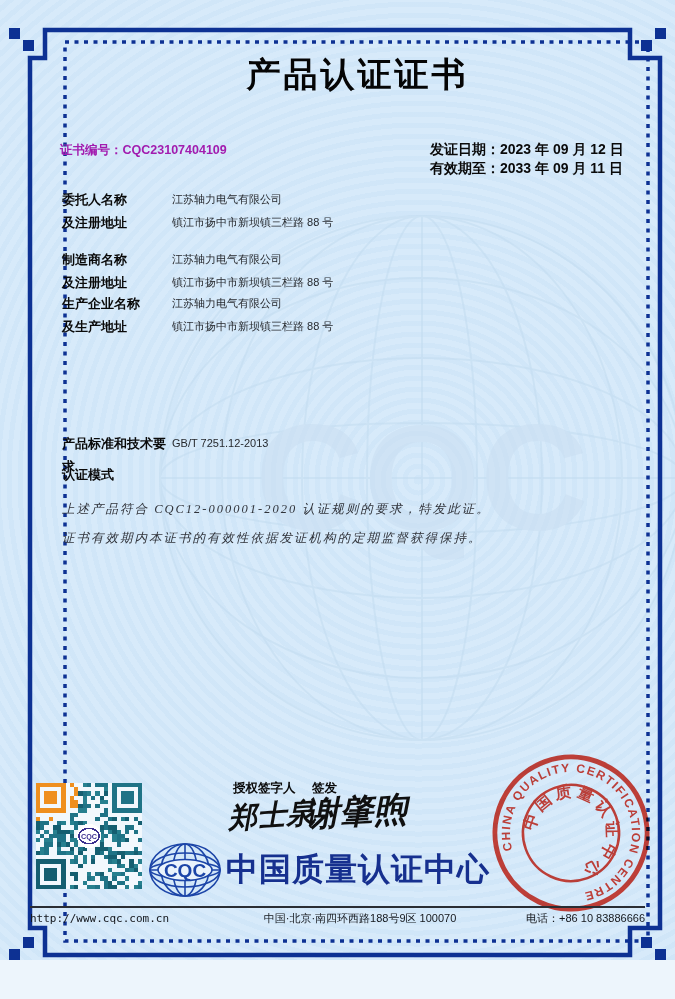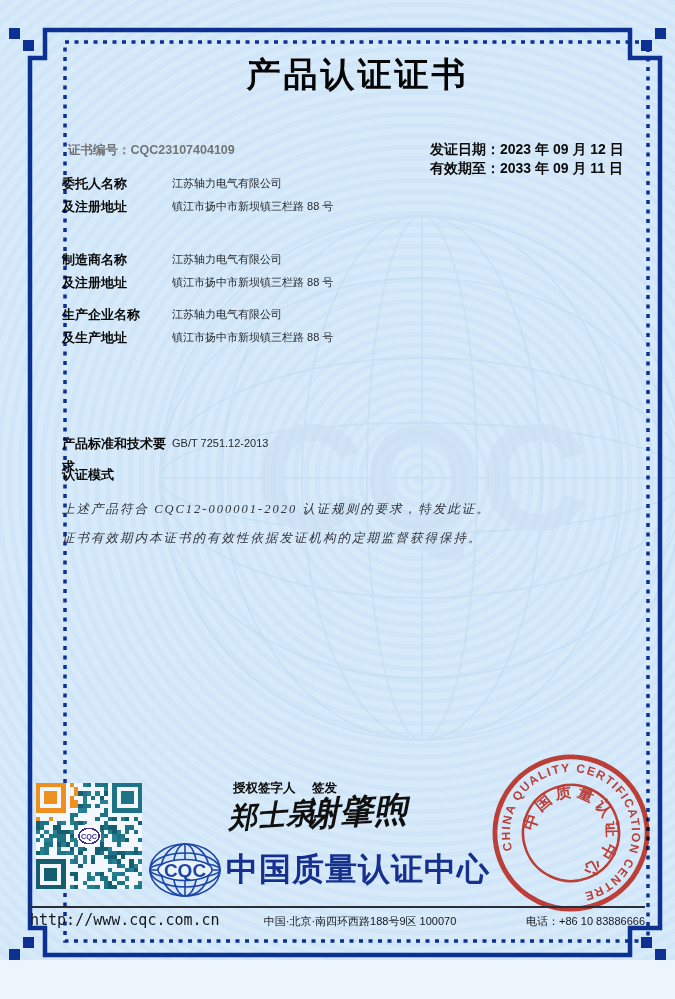--- a/index.html
+++ b/index.html
@@ -17,37 +17,37 @@
   }
   .bottom-strip{position:absolute; left:0; top:960px; width:675px; height:39px; background:#edf5fc;}
   .title{
     position:absolute; left:0; top:52px; width:675px; text-align:center;
     font-size:34px; font-weight:800; letter-spacing:3px; color:#050505;margin-left:20px;
   }
   .subtitle{
     position:absolute; left:0; top:97px; width:675px; text-align:center;
     font-family:"Liberation Serif", serif; font-size:26px; color:#0a0a0a; letter-spacing:1px;
   }
-  .certno{position:absolute; left:68px; top:142px; font-size:12.5px; font-weight:bold; color:#737373;}
+  .certno{position:absolute; left:60px; top:142px; font-size:12.5px; font-weight:bold; color:#a21caf;}
   .dates{position:absolute; left:430px; top:140px; font-size:14px; font-weight:bold; line-height:19px; color:#0a0a0a;}
   .frow{position:absolute; left:62px; width:560px; display:flex;}
   .flabel{width:110px; font-size:13px; font-weight:bold; line-height:23px; color:#0a0a0a;}
   .fvalue{width:450px; font-size:11px; line-height:23px; color:#26292e;}
   .statement{
     position:absolute; left:62px; width:540px;
     font-family:"Liberation Serif", serif; font-style:italic;
     font-size:12.5px; letter-spacing:2px; color:#30333a;
   }
   .verify{position:absolute; left:0; top:748px; width:675px; text-align:center; font-size:11.5px; color:#14171c;}
   .signlabel{position:absolute; top:780px; font-size:12.5px; font-weight:bold; color:#0a0a0a;}
   .sig{position:absolute; font-family:"Liberation Serif", serif; font-style:italic; font-weight:bold; color:#101010; white-space:nowrap;}
   .orgname{position:absolute; left:226px; top:848px; font-size:32px; font-weight:600; letter-spacing:1px; color:#16308f; white-space:nowrap;}
   .rule{position:absolute; left:30px; top:906px; width:615px; height:2px; background:#2a2d33;}
   .footer{position:absolute; left:30px; top:911px; width:615px; font-size:11px; color:#14171c; display:flex; align-items:baseline;}
-  .f-web{width:200px; font-family:"DejaVu Sans Mono", monospace; font-size:15px;}
+  .f-web{width:200px; font-family:"DejaVu Sans Mono", monospace; font-size:11px;}
   .f-addr{width:260px; text-align:center; white-space:nowrap;}
   .f-phone{width:155px; text-align:right; white-space:nowrap; margin-left:auto;}
   .seal{position:absolute; left:486px; top:748px; width:170px; height:170px; transform:rotate(-20deg); opacity:.9; mix-blend-mode:multiply;}
   .qr{position:absolute; left:36px; top:783px; width:106px; height:106px;}
   .logo{position:absolute; left:147px; top:841px; width:76px; height:58px;}
   .wm{position:absolute; left:150px; top:200px; width:550px; height:560px; opacity:.55;}
 </style>
 </head>
 <body>
 
@@ -95,21 +95,21 @@
 
   <div class="dates">
     <div>
       <span>发证日期：</span><span>2023 年 09 月 12 日</span>
     </div>
     <div>
       <span>有效期至：</span><span>2033 年 09 月 11 日</span>
     </div>
   </div>
 
-  <div class="frow" style="top:172px">
+  <div class="frow" style="top:188px">
     <div class="flabel">
       <div>委托人名称</div>
       <div>及注册地址</div>
     </div>
     <div class="fvalue">
       <div>江苏轴力电气有限公司</div>
       <div>镇江市扬中市新坝镇三栏路 88 号</div>
     </div>
   </div>
 
@@ -117,21 +117,21 @@
     <div class="flabel">
       <div>制造商名称</div>
       <div>及注册地址</div>
     </div>
     <div class="fvalue">
       <div>江苏轴力电气有限公司</div>
       <div>镇江市扬中市新坝镇三栏路 88 号</div>
     </div>
   </div>
 
-  <div class="frow" style="top:303px">
+  <div class="frow" style="top:292px">
     <div class="flabel">
       <div>生产企业名称</div>
       <div>及生产地址</div>
     </div>
     <div class="fvalue">
       <div>江苏轴力电气有限公司</div>
       <div>镇江市扬中市新坝镇三栏路 88 号</div>
     </div>
   </div>
 

